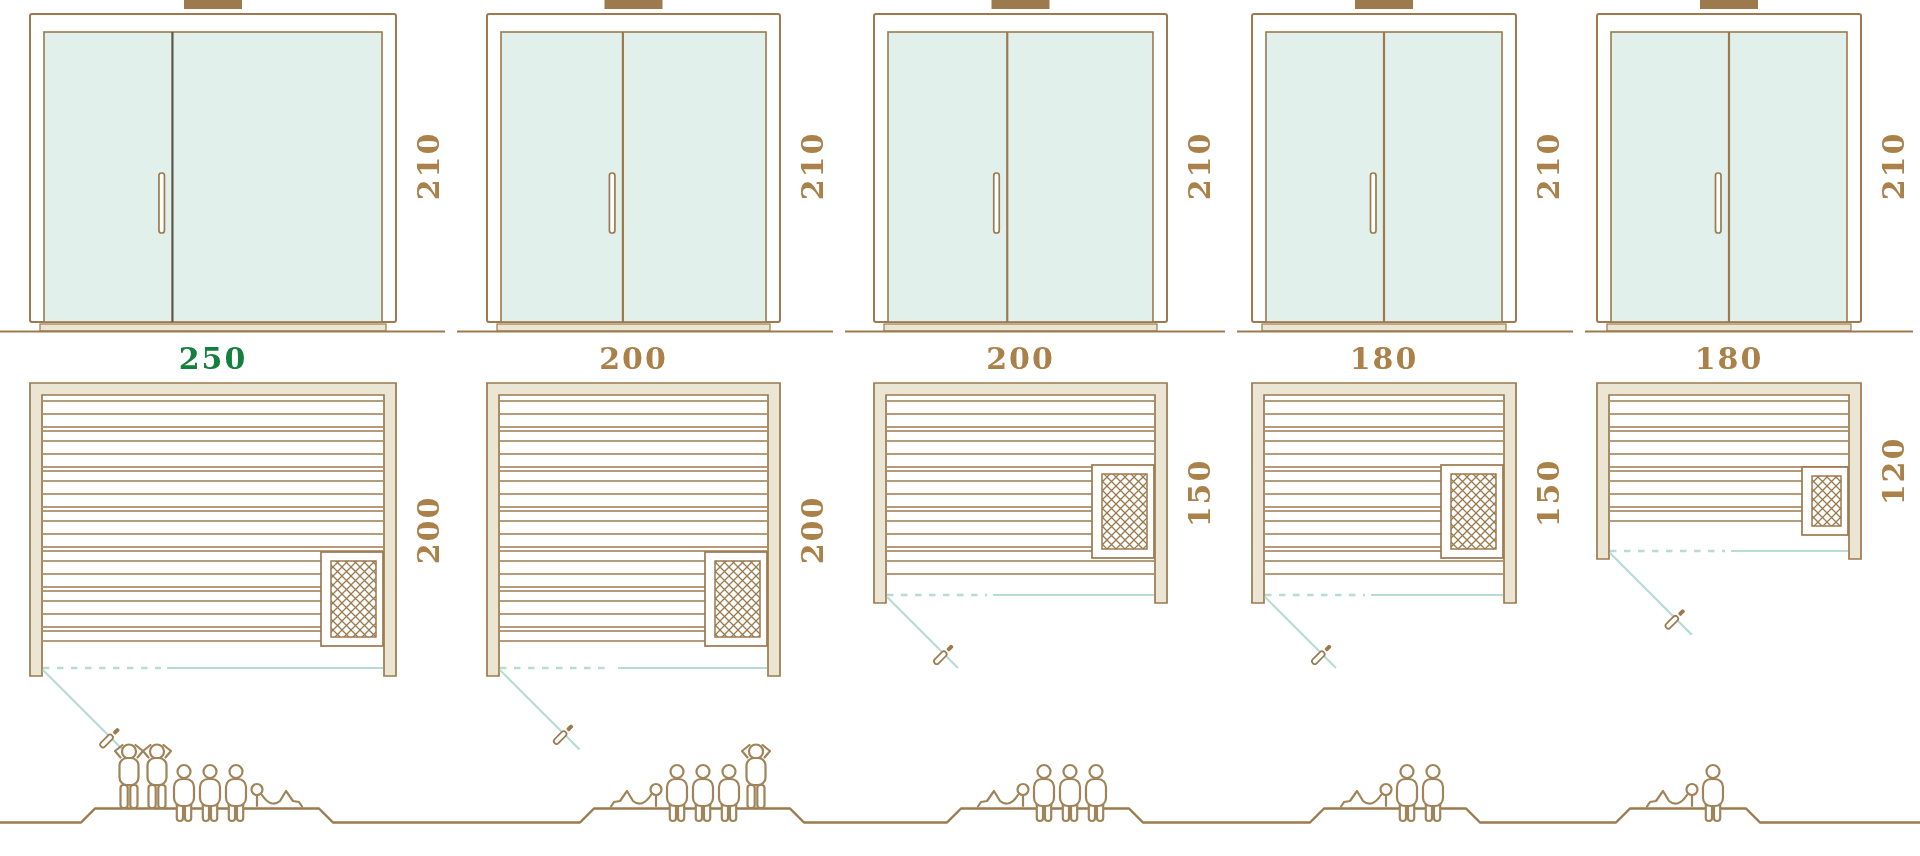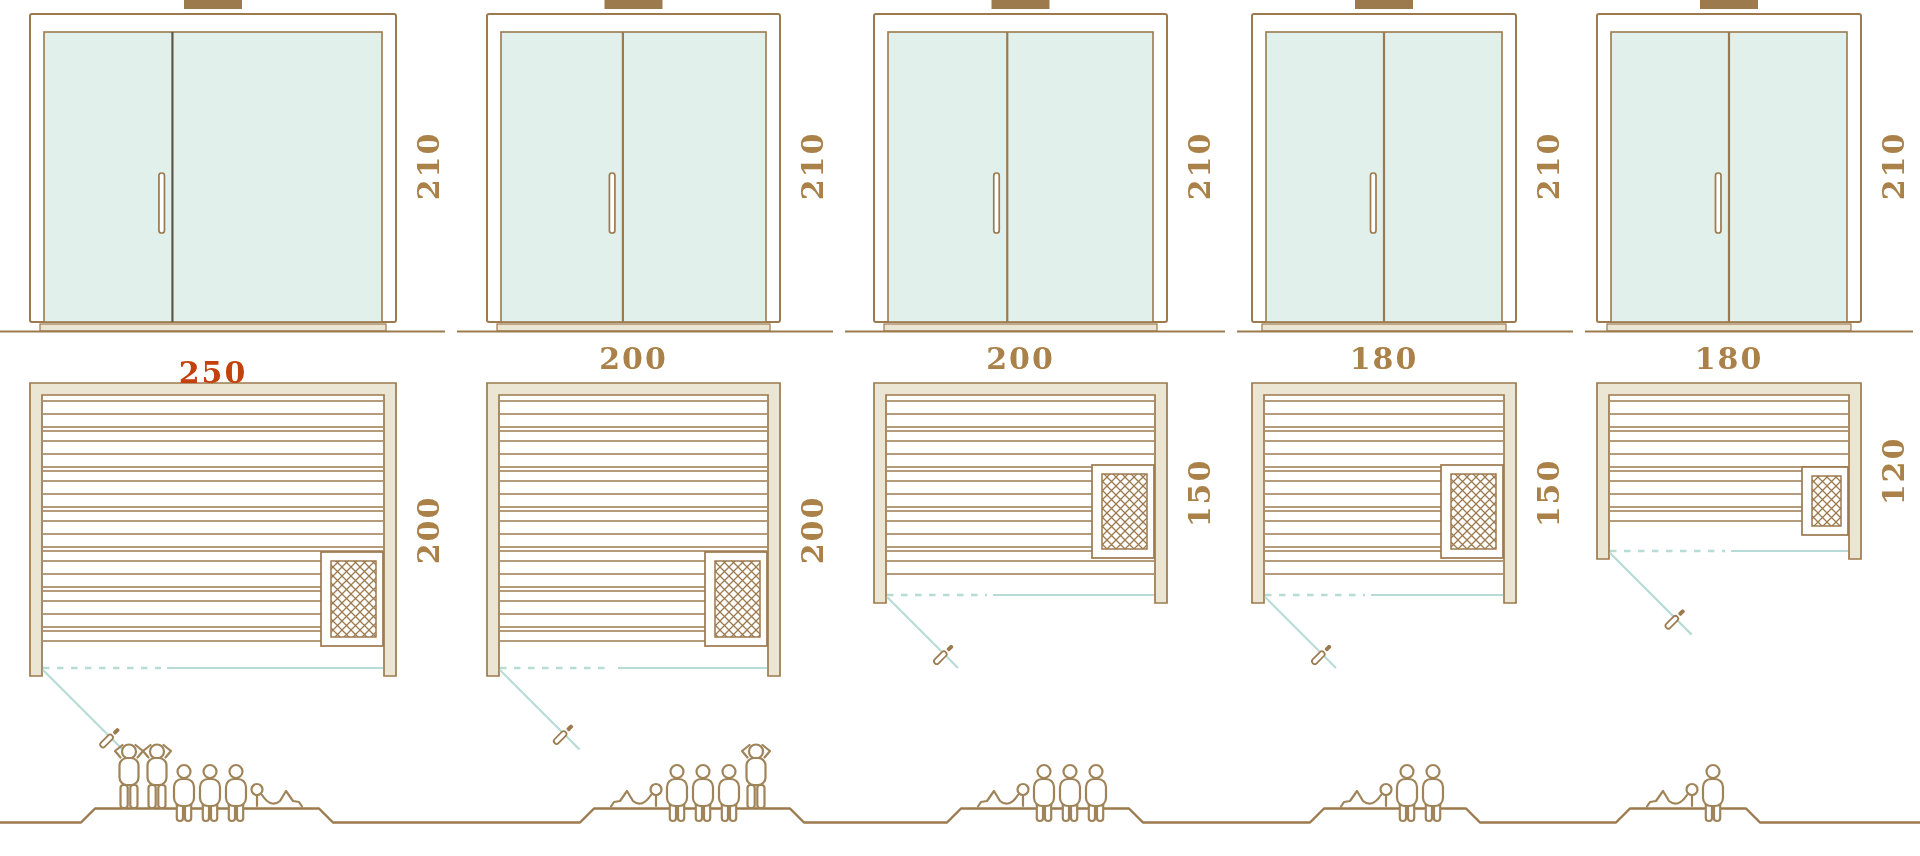--- a/index.html
+++ b/index.html
@@ -266,21 +266,21 @@
     </g>
         <g>
       <rect x="1705.8" y="802" width="6.2" height="19" rx="3" fill="#fff" stroke="#a08459" stroke-width="2.2"></rect>
       <rect x="1714" y="802" width="6.2" height="19" rx="3" fill="#fff" stroke="#a08459" stroke-width="2.2"></rect>
       <circle cx="1713" cy="771.5" r="6.5" fill="#fff" stroke="#a08459" stroke-width="2.2"></circle>
       <rect x="1703" y="779" width="20" height="27" rx="8" fill="#fff" stroke="#a08459" stroke-width="2.2"></rect>
     </g>
       </g>
     </svg>
 
-  <div class="dim" style="color: #c2410c; left: 30px; top: 355px; width: 366px;">250</div>
+  <div class="dim" style="color: #15803d; left: 30px; top: 341px; width: 366px;">250</div>
   <div class="dim vdim" style="color: rgb(170, 129, 72); left: 384px; top: 149px;">210</div>
   <div class="dim vdim" style="color: rgb(170, 129, 72); left: 384px; top: 512.5px;">200</div>
 
   <div class="dim" style="color: rgb(170, 129, 72); left: 487px; top: 341px; width: 293px;">200</div>
   <div class="dim vdim" style="color: rgb(170, 129, 72); left: 768px; top: 149px;">210</div>
   <div class="dim vdim" style="color: rgb(170, 129, 72); left: 768px; top: 512.5px;">200</div>
 
   <div class="dim" style="color: rgb(170, 129, 72); left: 874px; top: 341px; width: 293px;">200</div>
   <div class="dim vdim" style="color: rgb(170, 129, 72); left: 1155px; top: 149px;">210</div>
   <div class="dim vdim" style="color: rgb(170, 129, 72); left: 1155px; top: 476px;">150</div>

